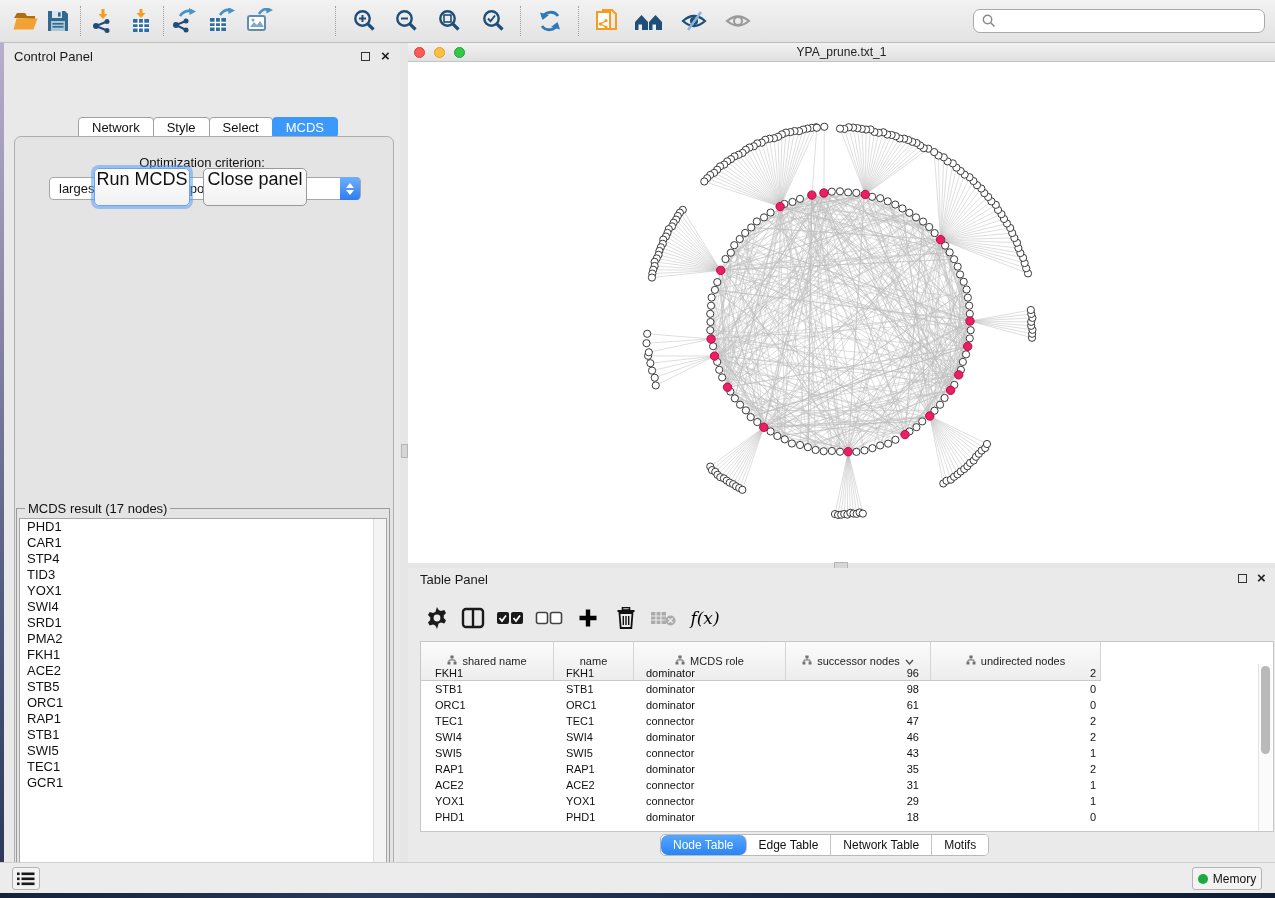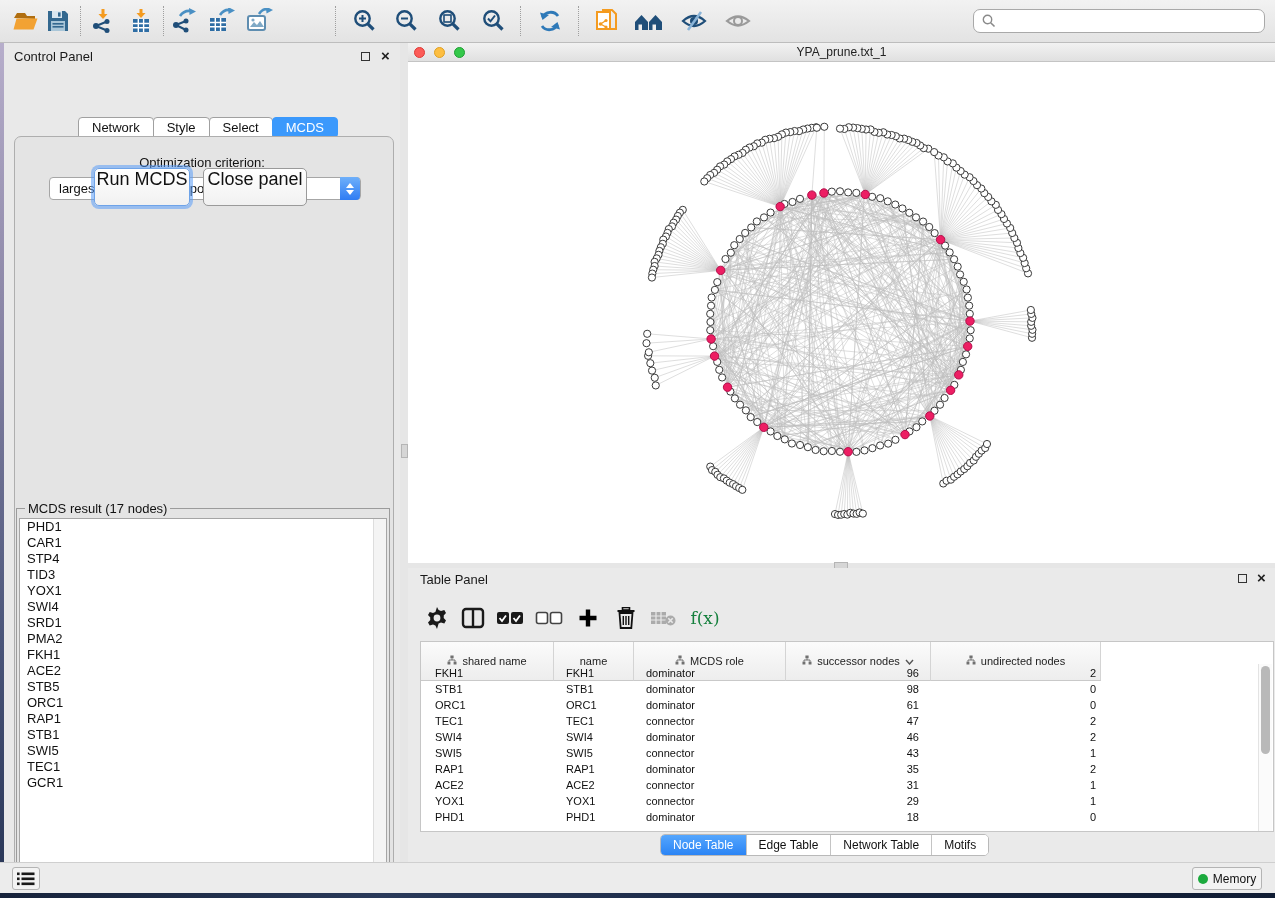--- a/index.html
+++ b/index.html
@@ -53,32 +53,32 @@
   .netpanel{left:408px;top:43px;width:867px;height:520px;background:#fff;}
   .net-titlebar{position:absolute;left:0;top:0;width:867px;height:19px;background:linear-gradient(#f2f2f2,#e0e0e0);
                 border-bottom:1px solid #c4c4c4;box-sizing:border-box;}
   .tl{position:absolute;top:4px;width:11px;height:11px;border-radius:50%;box-sizing:border-box;}
   .net-title{position:absolute;left:0;top:0;width:867px;text-align:center;font-size:12px;line-height:18px;color:#222;}
   .netcanvas{position:absolute;left:0;top:19px;width:867px;height:501px;}
   
   .tpanel{left:408px;top:568px;width:867px;height:294px;background:#eaeaea;}
   .ticons{position:absolute;top:30px;left:0;width:867px;height:40px;}
   .ticon{position:absolute;top:4px;width:34px;height:32px;display:flex;align-items:center;justify-content:center;}
-  .fx{font-family:"DejaVu Serif",serif;font-size:17px;color:#15803d;}
+  .fx{font-family:"DejaVu Serif",serif;font-style:italic;font-size:17px;color:#000000;}
   .ttable{position:absolute;left:12px;top:73px;width:854px;height:191px;background:#fff;border:1px solid #c6c6c6;box-sizing:border-box;}
   .thead{position:absolute;left:0;top:0;height:39px;background:linear-gradient(#fbfbfb,#ededed);
          border-bottom:1px solid #c9c9c9;box-sizing:border-box;display:flex;align-items:center;justify-content:center;
          font-size:11px;color:#222;gap:5px;border-right:1px solid #d4d4d4;}
   .trow-cell{position:absolute;font-size:11px;line-height:16px;color:#111;white-space:nowrap;}
   .tscroll{position:absolute;right:1px;top:22px;width:13px;height:167px;background:#fbfbfb;border-left:1px solid #e3e3e3;}
   .tthumb{position:absolute;left:2px;top:2px;width:9px;height:88px;background:#b9b9b9;border-radius:5px;}
   .btabs{position:absolute;left:252px;top:266px;display:flex;border:1px solid #b9b9b9;border-radius:5px;overflow:hidden;background:#fff;}
   .btab{height:20px;line-height:20px;padding:0 12px;font-size:12px;color:#111;border-right:1px solid #c4c4c4;background:#fff;}
   .btab:last-child{border-right:none;}
-  .btab.active{background:linear-gradient(#55a6fd,#2a84f5);color:#fff;}
+  .btab.active{background:linear-gradient(#55a6fd,#2a84f5);color:#fff;border-radius:7px;}
   
   .statusbar{left:0px;top:862px;width:1275px;height:31px;background:#ececec;border-top:1px solid #cfcfcf;box-sizing:border-box;}
   .sbtn{position:absolute;border:1px solid #b4b4b4;border-radius:3px;background:#f3f3f3;box-sizing:border-box;
         display:flex;align-items:center;justify-content:center;gap:5px;font-size:12px;color:#111;}
   .memdot{width:10px;height:10px;border-radius:50%;}
 </style>
 </head>
 <body>
 
 <div id="screen">

